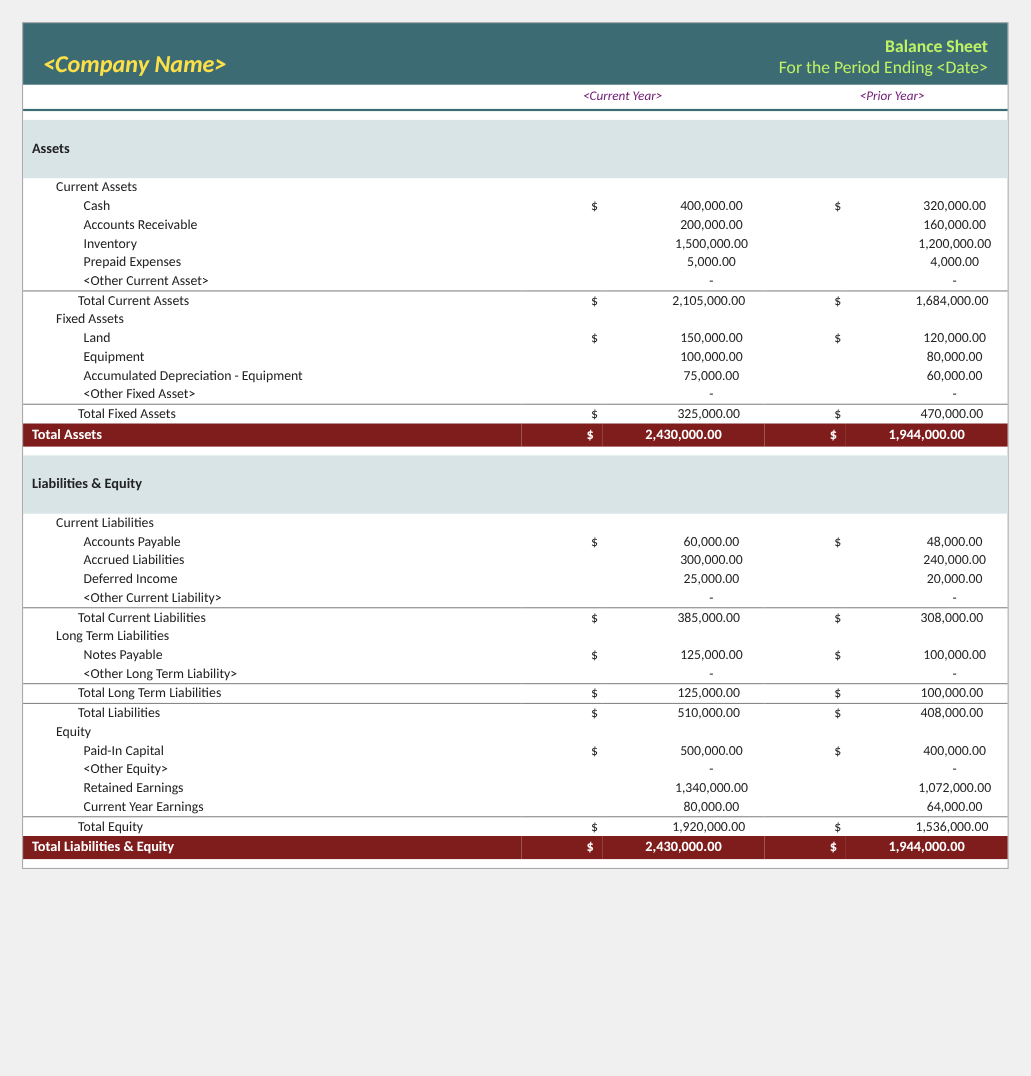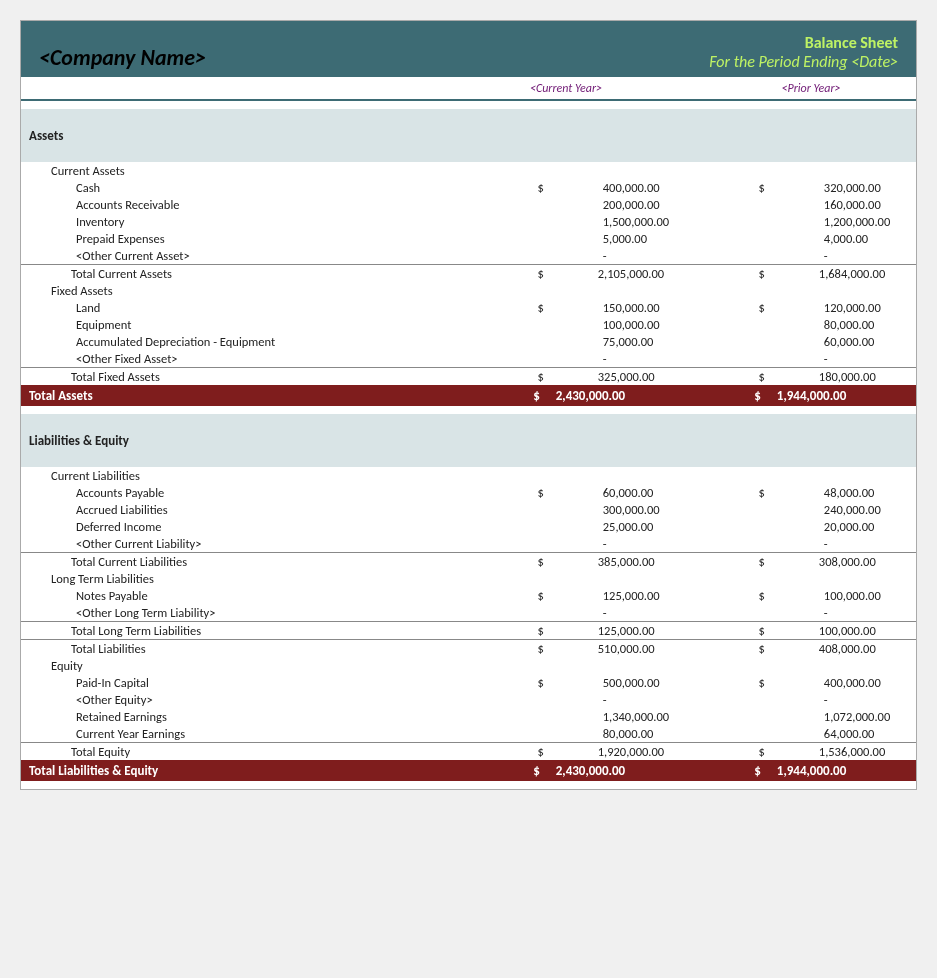--- a/index.html
+++ b/index.html
@@ -16,35 +16,34 @@
     .sheet-wrapper {
       background: #fff;
       border: 1px solid #aaa;
       width: 897px;
     }
     .header-top {
       background: #3d6b74;
       padding: 12px 18px 6px 18px;
     }
     .company-name {
-      color: #000000;
+      color: #fde047;
       font-size: 22px;
       font-weight: bold;
       font-style: italic;
     }
     .header-right {
       text-align: right;
       color: #bef264;
       font-size: 16px;
     }
     .header-right .report-title {
       font-weight: bold;
     }
     .header-right .report-subtitle {
-      font-style: italic;
     }
     .col-headers {
       display: flex;
       border-bottom: 2px solid #3d6b74;
       padding: 4px 0;
       margin: 0;
     }
     .col-label {
       text-align: center;
       font-weight: normal;
@@ -79,21 +78,21 @@
     }
     .row-total-main td {
       background: #7f1d1d;
       color: #fff;
       font-weight: bold;
       font-size: 13px;
       padding: 3px 8px;
       margin-left: 28px;
     }
     .spacer td { height: 8px; }
-    .num { text-align: left; width: 120px; }
+    .num { text-align: center; width: 120px; }
     .dollar { text-align: right; width: 20px; }
   </style>
 </head>
 <body>
 
 <div class="sheet-wrapper">
 
   <div class="header-top">
     <div style="display:flex; justify-content:space-between; align-items:flex-end;">
       <div class="company-name">&lt;Company Name&gt;</div>
@@ -223,21 +222,21 @@
         <td class="num">-</td>
         <td></td>
         <td class="num">-</td>
       </tr>
 
       <tr class="row-total-sub">
         <td>Total Fixed Assets</td>
         <td class="dollar">$</td>
         <td class="num">325,000.00</td>
         <td class="dollar">$</td>
-        <td class="num">180,000.00</td>
+        <td class="num">470,000.00</td>
       </tr>
 
       <tr class="row-total-main">
         <td>Total Assets</td>
         <td class="dollar">$</td>
         <td class="num">2,430,000.00</td>
         <td class="dollar">$</td>
         <td class="num">1,944,000.00</td>
       </tr>
 

